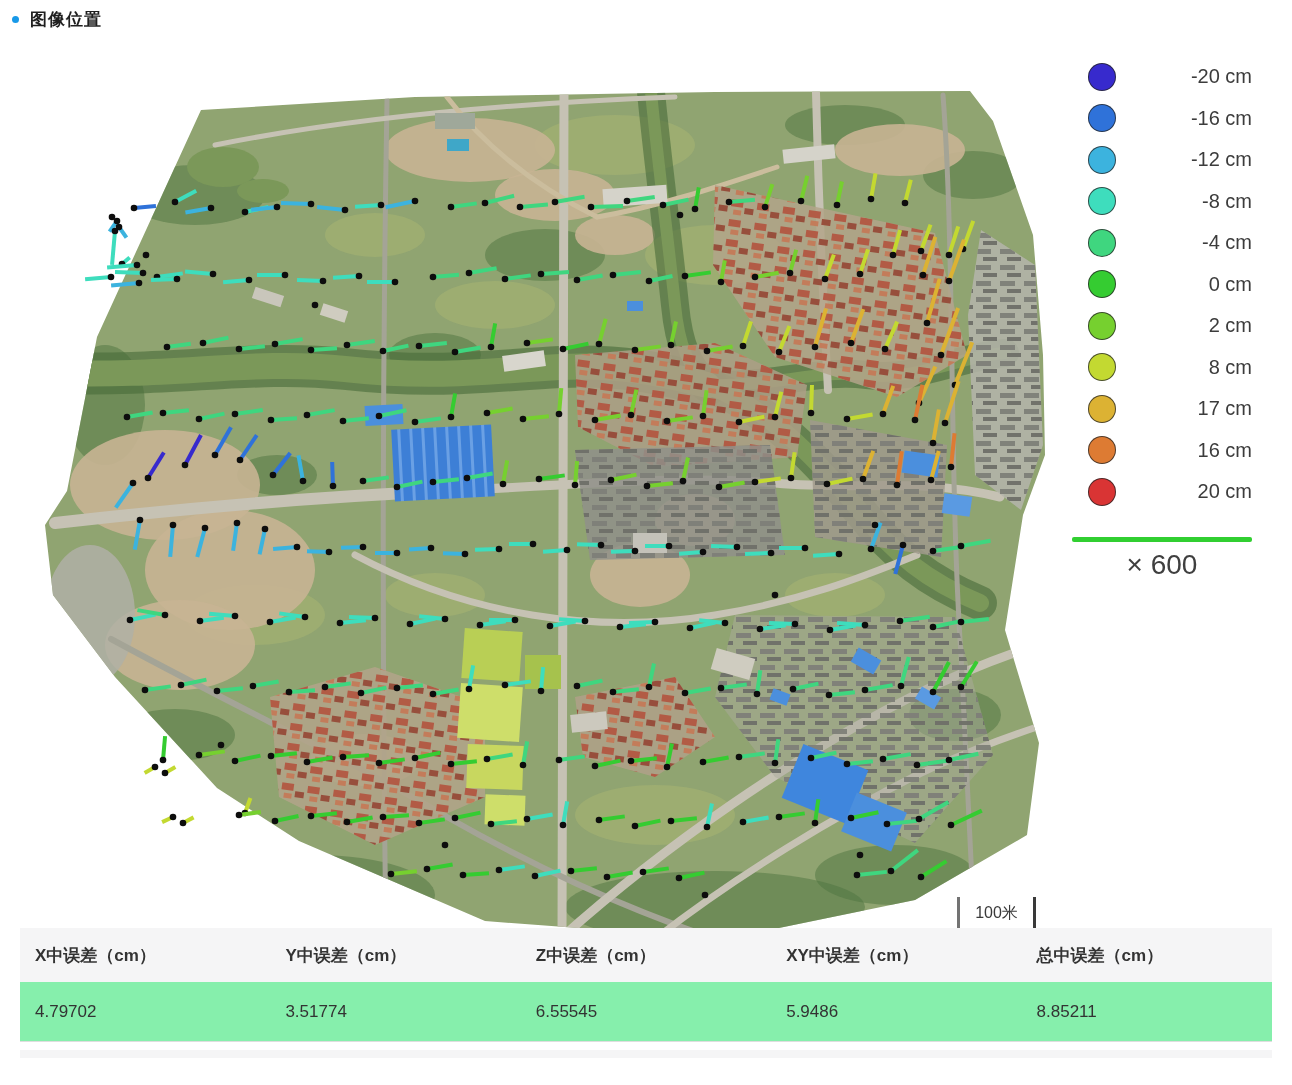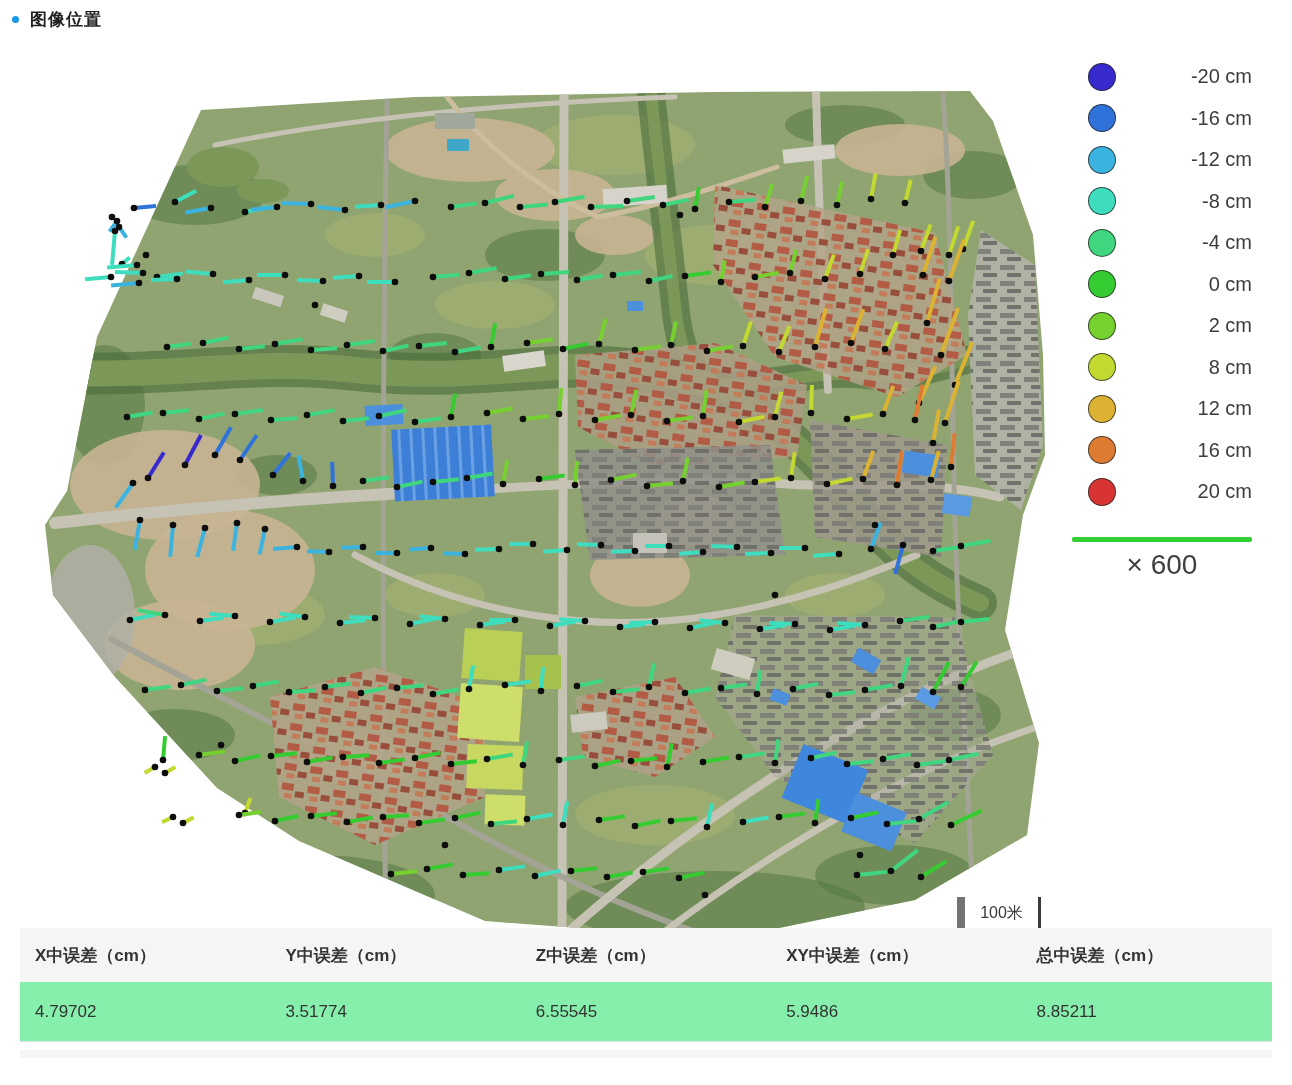--- a/index.html
+++ b/index.html
@@ -5,21 +5,21 @@
   html,body{margin:0;padding:0;background:#ffffff;}
   body{width:1292px;height:1085px;font-family:"Liberation Sans","DejaVu Sans",sans-serif;color:#333;}
   .page{position:relative;width:1292px;height:1085px;background:#fff;overflow:hidden;}
 
   .title-row{position:absolute;left:12px;top:8px;display:flex;align-items:center;}
   .bullet{width:7px;height:7px;border-radius:50%;background:#1899e8;margin-right:11px;}
   .title{font-size:17px;font-weight:bold;color:#1f1f1f;margin:0;letter-spacing:1px;}
 
   .map-wrap{position:absolute;left:15px;top:55px;width:1030px;height:885px;background:#fff;}
   .scalebar{position:absolute;left:942px;top:842px;width:73px;height:33px;
-    border-left:8px solid #737373;border-right:3px solid #3a3a3a;border-bottom:3px solid #3a3a3a;
+    border-left:3px solid #737373;border-right:3px solid #3a3a3a;border-bottom:3px solid #3a3a3a;
     display:flex;align-items:center;justify-content:center;}
   .scalebar span{font-size:16px;color:#3a3a3a;}
 
   .legend{position:absolute;left:1072px;top:56px;width:190px;}
   .legend-row{display:flex;align-items:center;height:41.5px;}
   .legend-dot{width:28px;height:28px;border-radius:50%;margin-left:16px;box-sizing:border-box;
     border:1px solid rgba(35,35,35,.75);flex:0 0 auto;}
   .legend-label{flex:1;text-align:right;font-size:20px;color:#3c3c3c;padding-right:10px;}
   .legend-line{width:180px;height:5px;border-radius:2px;background:#31cf31;margin-top:24px;}
   .legend-scale{width:180px;text-align:center;font-size:28px;color:#3f3f3f;margin-top:7px;}
@@ -747,21 +747,21 @@
         <div class="legend-row">
           <span class="legend-dot" style="background: rgb(118, 208, 47);"></span>
           <span class="legend-label">2 cm</span>
         </div>
         <div class="legend-row">
           <span class="legend-dot" style="background: rgb(195, 217, 49);"></span>
           <span class="legend-label">8 cm</span>
         </div>
         <div class="legend-row">
           <span class="legend-dot" style="background: rgb(220, 178, 51);"></span>
-          <span class="legend-label">12 cm</span>
+          <span class="legend-label">17 cm</span>
         </div>
         <div class="legend-row">
           <span class="legend-dot" style="background: rgb(221, 123, 51);"></span>
           <span class="legend-label">16 cm</span>
         </div>
         <div class="legend-row">
           <span class="legend-dot" style="background: rgb(217, 52, 52);"></span>
           <span class="legend-label">20 cm</span>
         </div>
       </div>

